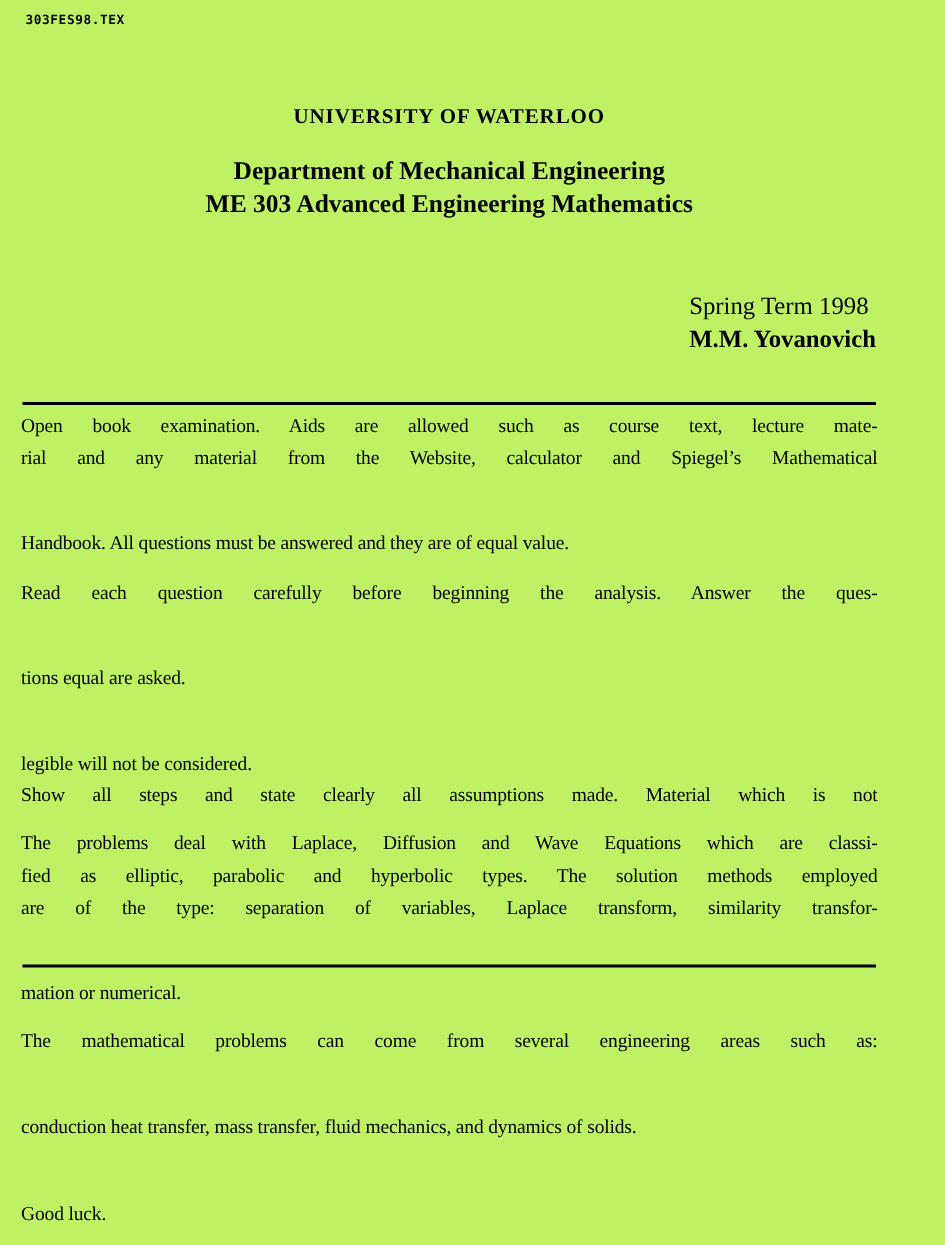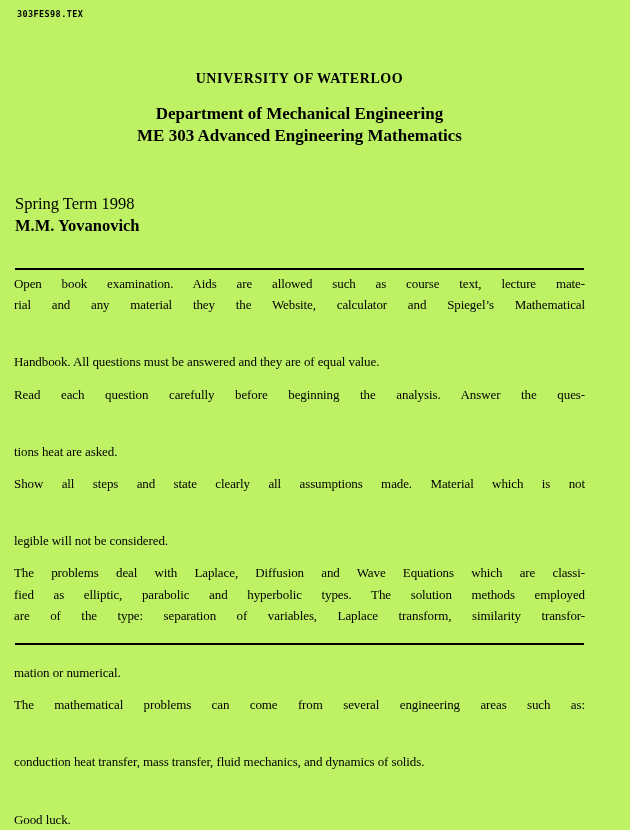--- a/index.html
+++ b/index.html
@@ -44,21 +44,21 @@
     font-size: 17px;
     line-height: 21.5px;
     font-weight: bold;
   }
   .info-row {
     position: absolute;
     left: 15px;
     top: 193px;
     width: 569px;
     display: flex;
-    justify-content: space-between;
+    justify-content: flex-end;
     font-size: 16.5px;
     line-height: 21.5px;
   }
   .info-right { text-align: right; }
   .bold { font-weight: bold; }
   .rule {
     position: absolute;
     left: 15px;
     width: 569px;
     height: 1.6px;
@@ -100,30 +100,30 @@
       <div>Spring Term 1998</div>
       <div class="bold">M.M. Yovanovich</div>
     </div>
   </div>
 
   <div class="rule rule-top"></div>
 
   <div class="body-text">
       <div class="para">
         <div class="line">Open book examination.  Aids are allowed such as course text, lecture mate-</div>
-        <div class="line">rial and any material they the Website, calculator and Spiegel’s Mathematical</div>
+        <div class="line">rial and any material from the Website, calculator and Spiegel’s Mathematical</div>
         <div class="line last">Handbook.  All questions must be answered and they are of equal value.</div>
       </div>
       <div class="para">
         <div class="line">Read each question carefully before beginning the analysis.  Answer the ques-</div>
-        <div class="line last">tions heat are asked.</div>
+        <div class="line last">tions equal are asked.</div>
       </div>
       <div class="para">
+        <div class="line last">legible will not be considered.</div>
         <div class="line">Show all steps and state clearly all assumptions made.  Material which is not</div>
-        <div class="line last">legible will not be considered.</div>
       </div>
       <div class="para">
         <div class="line">The problems deal with Laplace, Diffusion and Wave Equations which are classi-</div>
         <div class="line">fied as elliptic, parabolic and hyperbolic types.  The solution methods employed</div>
         <div class="line">are of the type:  separation of variables, Laplace transform, similarity transfor-</div>
         <div class="line last">mation or numerical.</div>
       </div>
       <div class="para">
         <div class="line">The mathematical problems can come from several engineering areas such as:</div>
         <div class="line last">conduction heat transfer, mass transfer, fluid mechanics, and dynamics of solids.</div>

